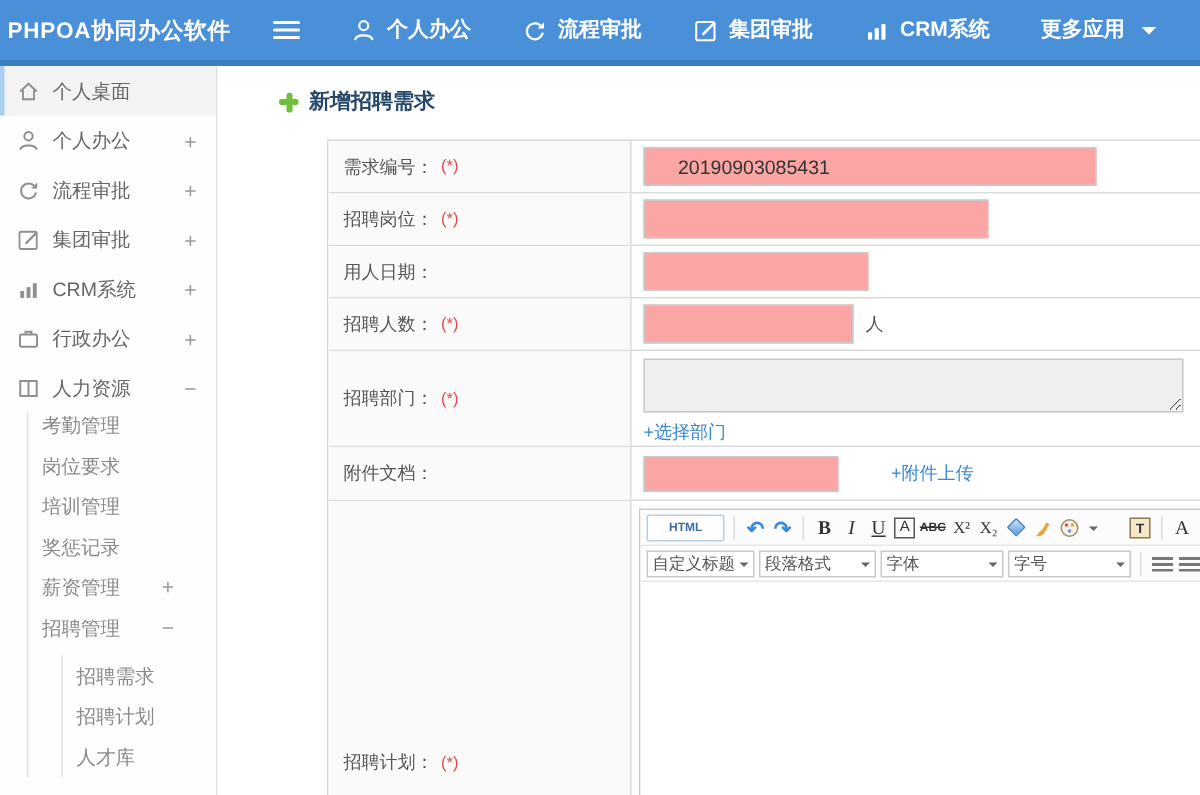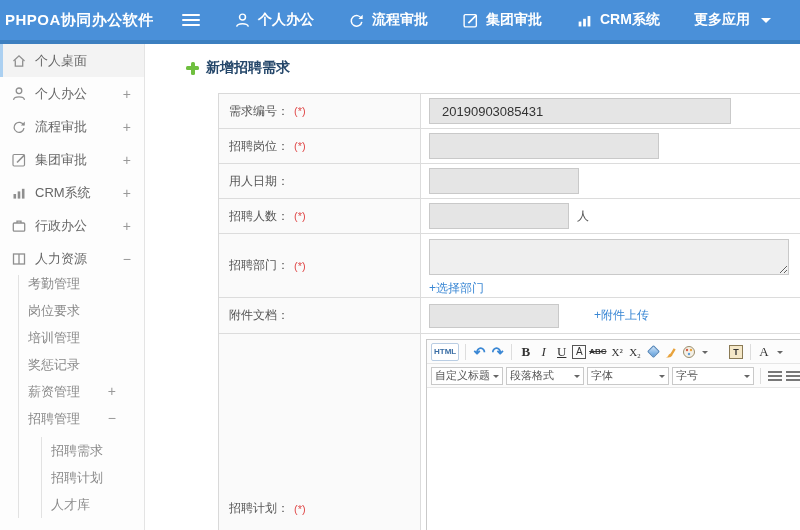--- a/index.html
+++ b/index.html
@@ -40,36 +40,36 @@
   .plus::after  { content:""; position:absolute; top:4.5px; left:0; height:4px; width:13px; background:#6fbf3f; border-radius:1.5px; }
   .page-title { font-size:14px; font-weight:bold; color:#25476a; }
 
   .form { margin:15px 0 0 72px; width:700px; border:1px solid #d9d9d9; border-bottom:none; }
   .frow { display:flex; border-bottom:1px solid #dcdcdc; }
   .flabel { flex:0 0 202px; width:202px; background:#fafafa; border-right:1px solid #dcdcdc;
             display:flex; align-items:center; padding-left:10px; font-size:12px; color:#555; }
   .fvalue { flex:1; display:flex; align-items:center; padding-left:8px; font-size:12px; color:#444; }
   .req { color:#e04b4b; margin-left:5px; font-size:11px; }
   .h35 { height:35px; } .h64 { height:64px; } .h36 { height:36px; } .h350 { height:350px; }
-  .tin { border:1px solid #c9c9c9; height:26px; font-size:13px; color:#333; padding:0 12px; background:#e5e5e5; }
+  .tin { border:1px solid #c9c9c9; height:26px; font-size:13px; color:#333; padding:0 22px; background:#fca5a5; }
   .suffix { margin-left:8px; color:#555; }
   .col { flex-direction:column; align-items:flex-start; padding-top:5px; }
   .dept-area { width:360px; height:42px; background:#efefef; border:1px solid #c9c9c9; resize:both; font-family:inherit; }
   .blink { color:#3a87d4; text-decoration:none; font-size:12px; margin-top:5px; cursor:pointer; }
   .blink2 { color:#3a87d4; text-decoration:none; font-size:12px; margin-left:35px; cursor:pointer; }
   .top-align { align-items:flex-start; padding-top:5px; padding-left:5px; }
 
   
   .editor { border:1px solid #c9c9c9; width:480px; height:340px; background:#fff; }
   .tb { height:24px; display:flex; align-items:center; padding:0 4px; gap:3px;
         border-bottom:1px solid #e6e6e6; background:#fcfcfc; }
   .tbtn { display:inline-flex; align-items:center; justify-content:center; min-width:15px; height:18px;
           font-size:12px; color:#333; cursor:pointer; }
   .html-btn { font-size:8px; font-weight:bold; color:#3a6ea5; border:1px solid #b9cde3; border-radius:2px;
-              padding:1px 2px; background:#fff; }
+              padding:1px 14px; background:#fff; }
   .arrow-blue { color:#3a87d4; font-size:14px; font-weight:bold; }
   .b-bold { font-weight:bold; font-family:"Liberation Serif",serif; font-size:13px; }
   .b-italic { font-style:italic; font-family:"Liberation Serif",serif; font-size:13px; }
   .b-under { text-decoration:underline; font-family:"Liberation Serif",serif; font-size:13px; }
   .b-boxa { border:1px solid #555; font-size:10px; height:14px; min-width:14px; line-height:12px; }
   .b-strike { text-decoration:line-through; font-size:8px; font-weight:bold; }
   .b-script { font-size:11px; font-family:"Liberation Serif",serif; }
   .b-quote { font-family:"Liberation Serif",serif; font-weight:bold; font-style:italic; font-size:13px; letter-spacing:-1px;margin-top:44px; }
   .eraser { width:9px; height:9px; transform:rotate(45deg); background:linear-gradient(135deg,#cfe3f7,#5e9fdd);
             border:1px solid #4a7fb5; border-radius:1px; }

